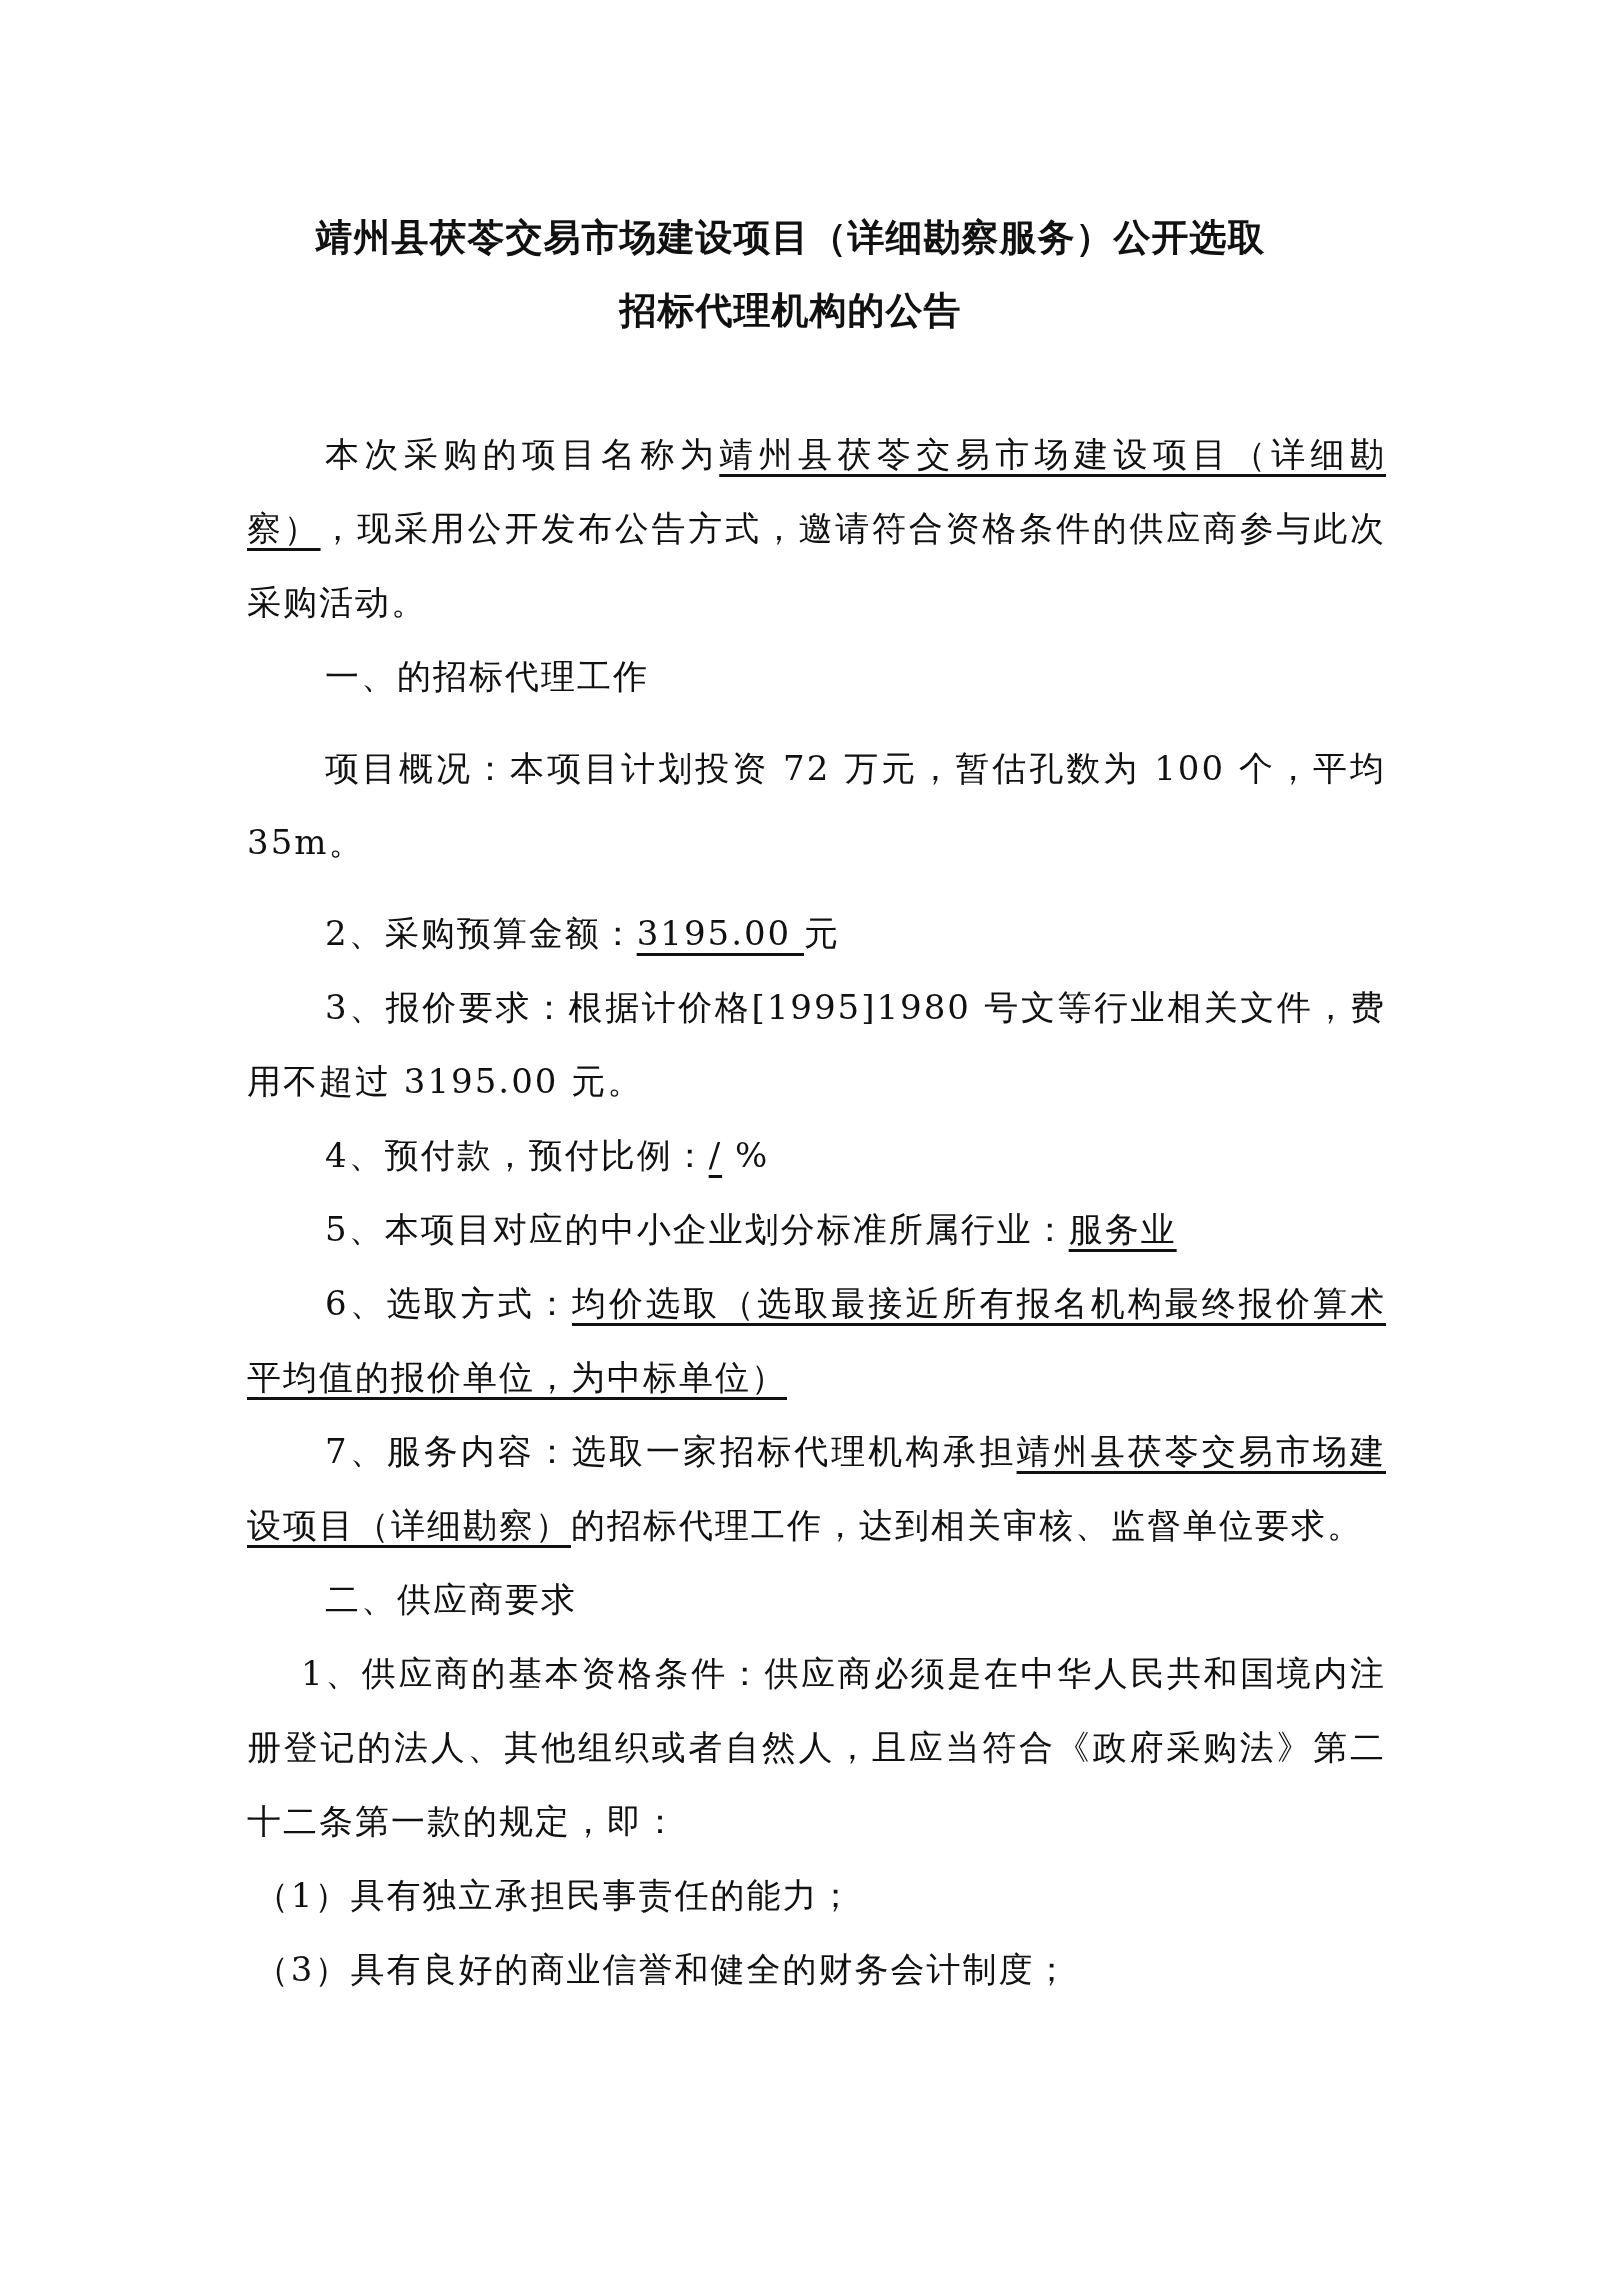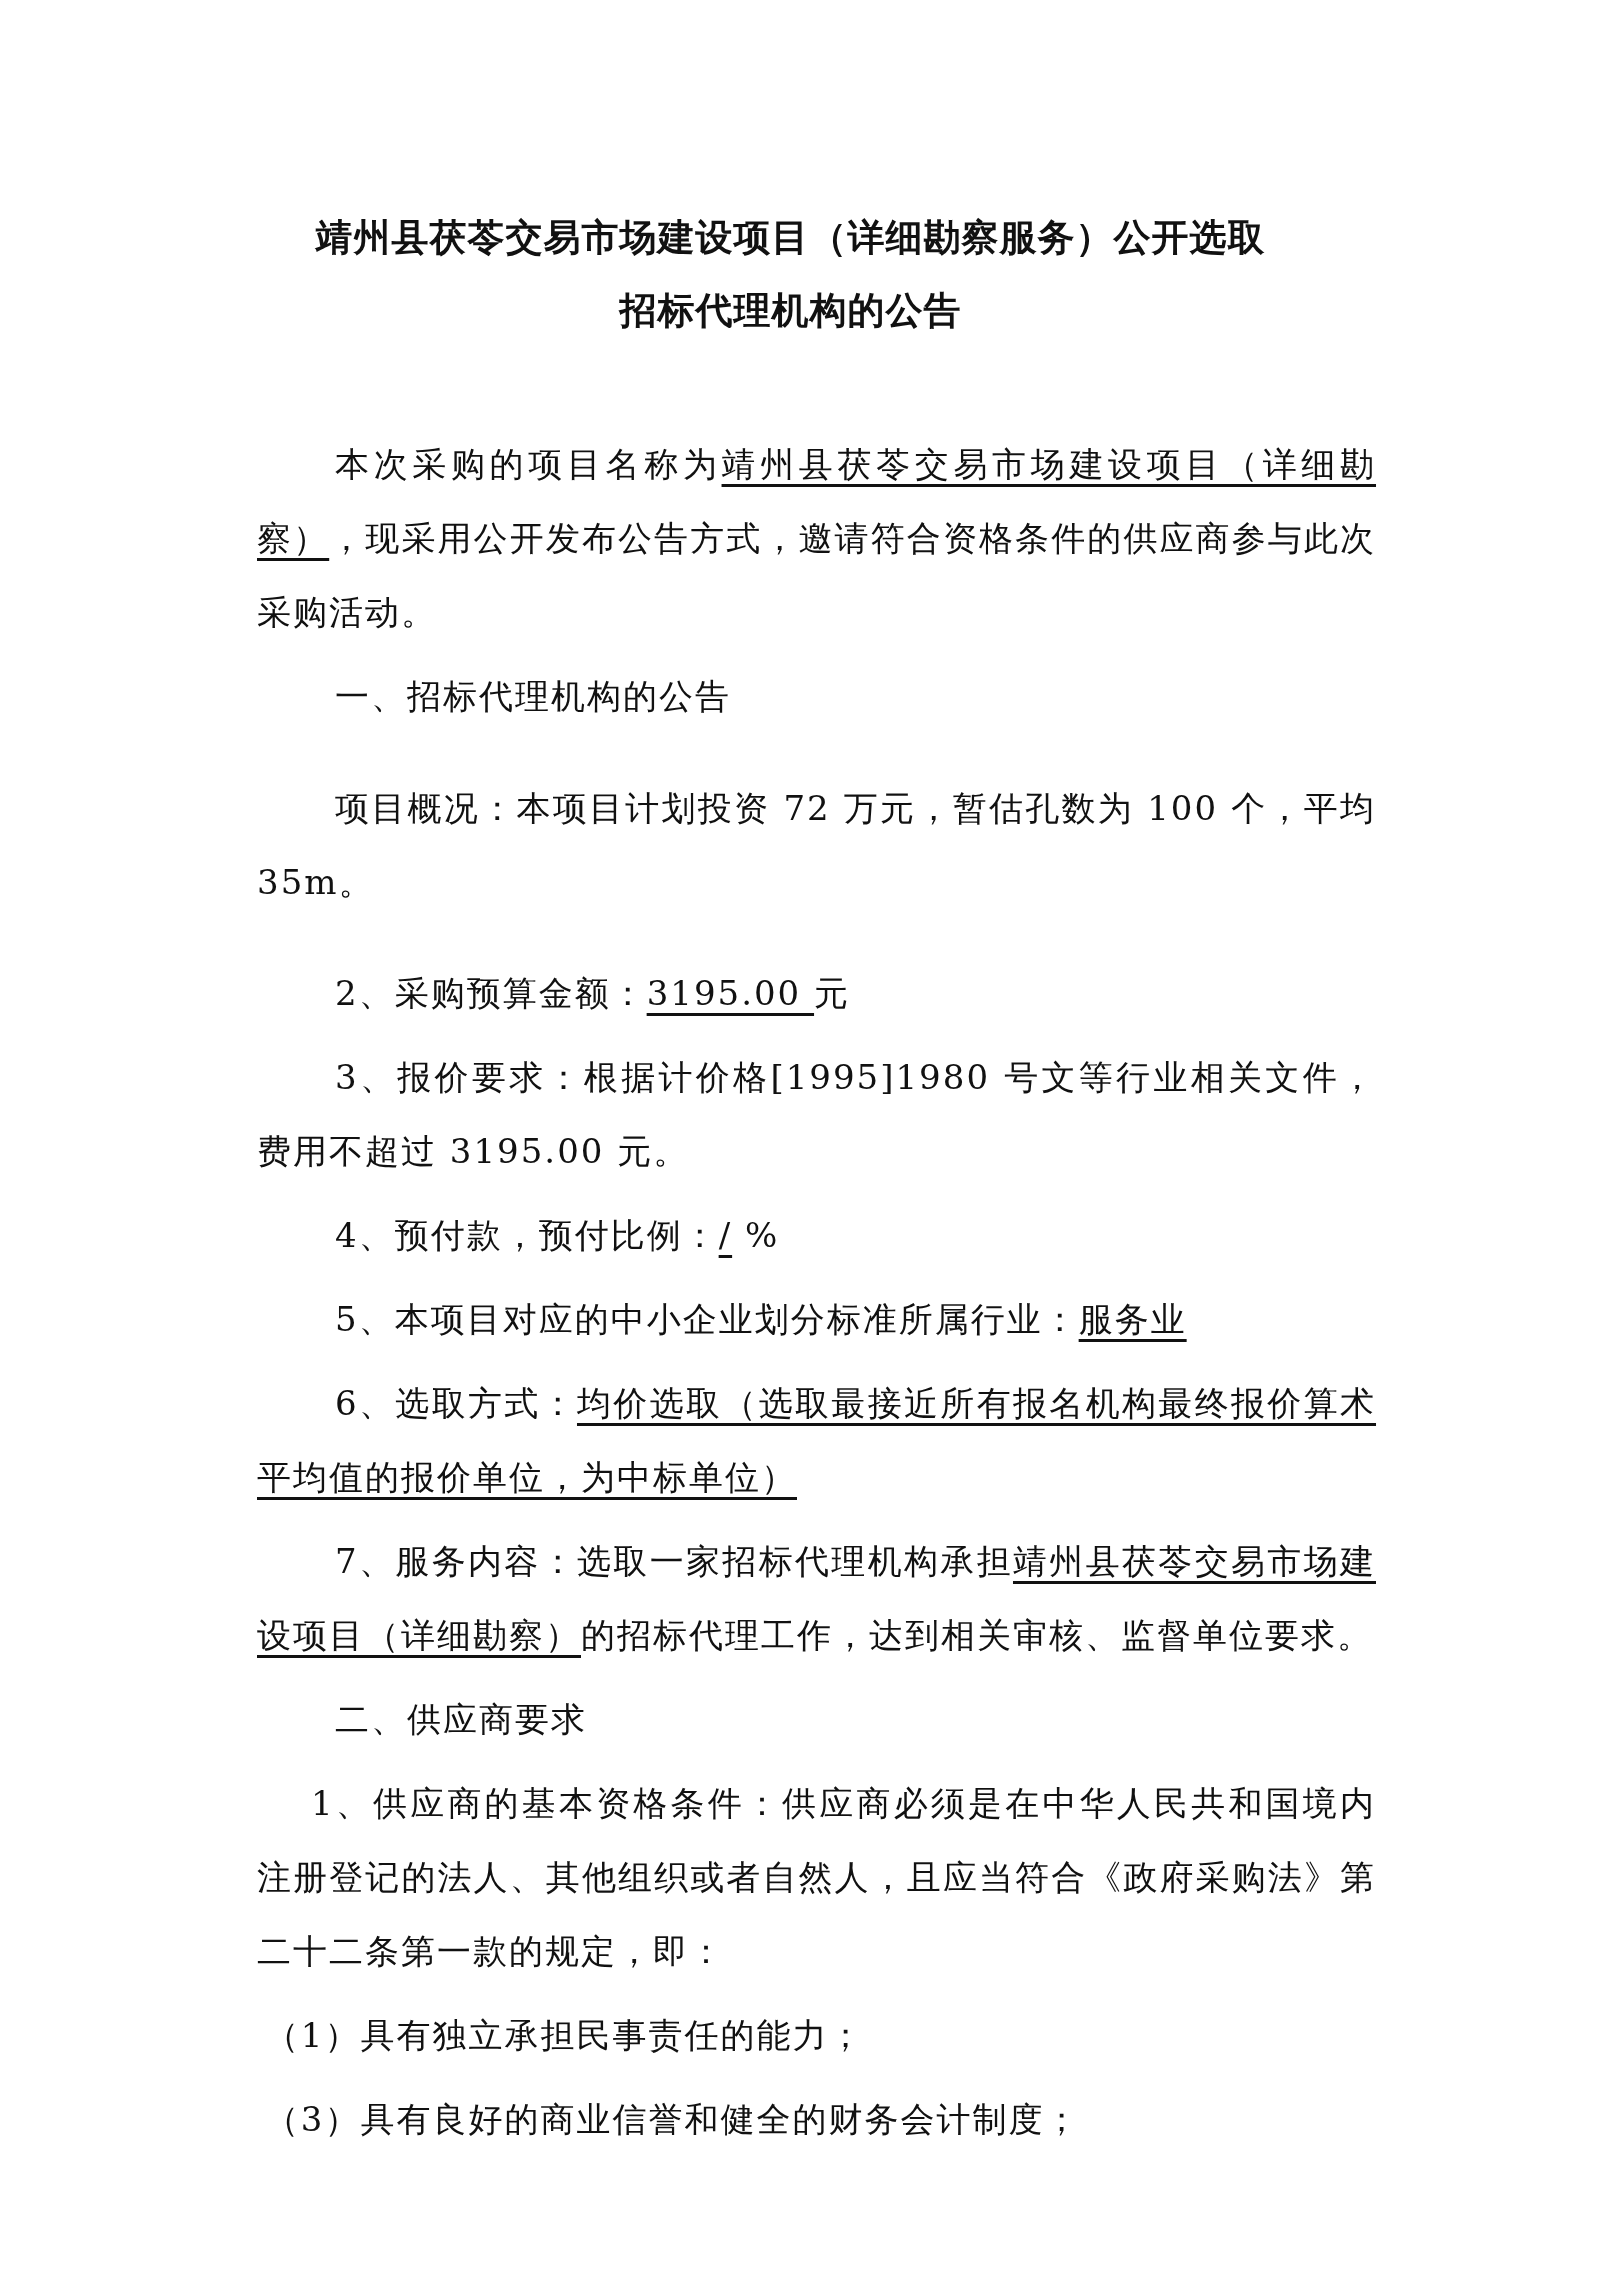--- a/index.html
+++ b/index.html
@@ -5,38 +5,38 @@
   html, body { margin: 0; padding: 0; background: #ffffff; }
   body { width: 1620px; height: 2292px; position: relative; overflow: hidden;
          font-family: "DejaVu Serif", "Liberation Serif", serif; color: #111111; }
   .page { position: absolute; left: 0; top: 0; width: 1620px; height: 2292px; background: #ffffff; }
   .title { position: absolute; left: 0; width: 1620px; text-align: center;
            font-size: 37px; font-weight: bold; letter-spacing: 1px; line-height: 49px; }
   .t1 { top: 213px; left: -19.6px; }
   .t2 { top: 286px; left: -19.6px; }
   .body { position: absolute; left: 247px; width: 1139px; top: 417px;
           font-size: 34px; line-height: 74px; letter-spacing: 2px; }
-  .p { margin: 10px; text-align: justify; }
+  .p { margin: 0; text-align: justify; }
   .ind { text-indent: 78px; }
   .ind-s { text-indent: 54px; }
   .ind-xs { text-indent: 7.8px; }
   .u { text-decoration: underline; text-decoration-thickness: 2.9px; text-underline-offset: 7.8px; }
   .gap { height: 17.6px; }
 </style>
 </head>
 <body>
 
 <div class="page">
   <div class="title t1">靖州县茯苓交易市场建设项目（详细勘察服务）公开选取</div>
   <div class="title t2">招标代理机构的公告</div>
 
   <div class="body">
     <p class="p ind"><span>本次采购的项目名称为</span><span class="u">靖州县茯苓交易市场建设项目（详细勘察）</span><span>，现采用公开发布公告方式，邀请符合资格条件的供应商参与此次采购活动。</span></p>
 
-    <p class="p ind">一、招标代理机构的公告</p>
+    <p class="p ind">一、的招标代理工作</p>
 
 
     <div class="gap"></div>
     <p class="p ind">项目概况：本项目计划投资 72 万元，暂估孔数为 100 个，平均 35m。</p>
     <div class="gap"></div>
 
     <p class="p ind"><span>2、采购预算金额：</span><span class="u">3195.00 </span><span>元</span></p>
 
     <p class="p ind">3、报价要求：根据计价格[1995]1980 号文等行业相关文件，费用不超过 3195.00 元。</p>
 

